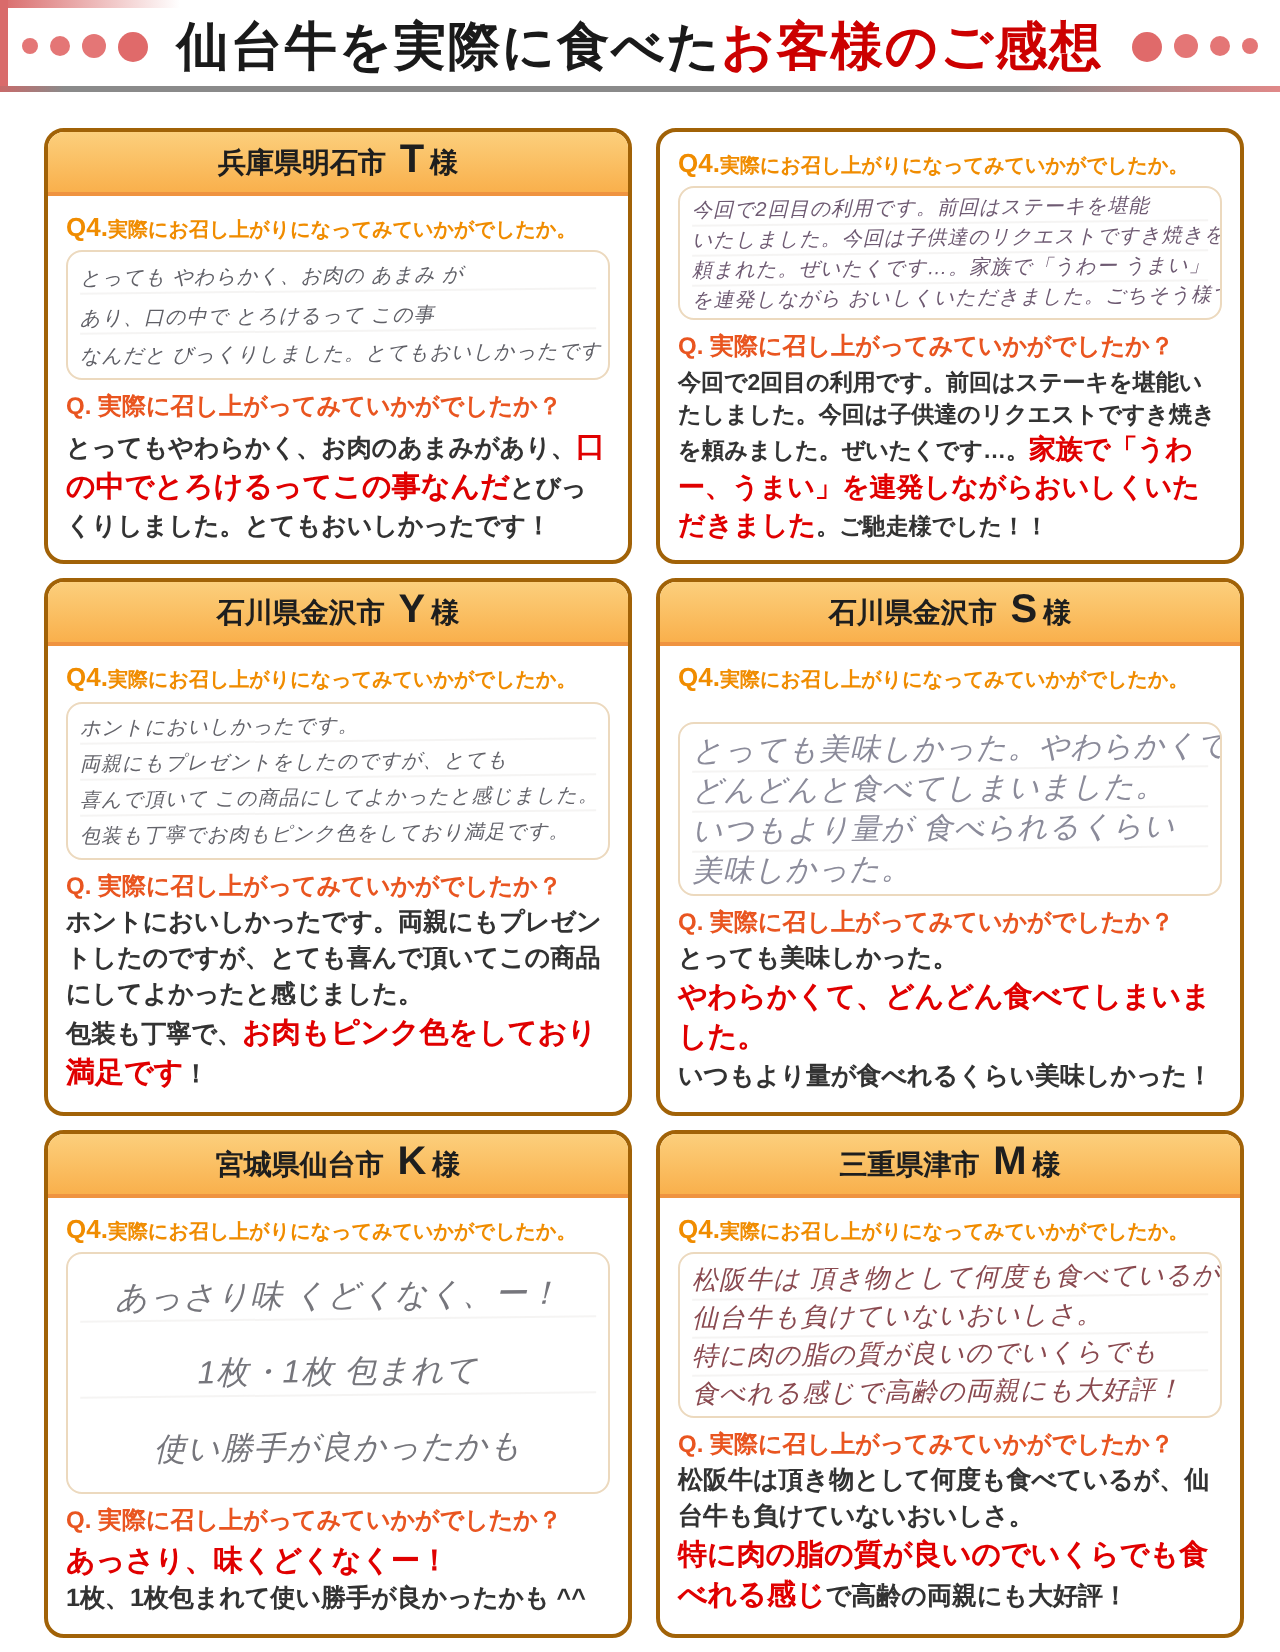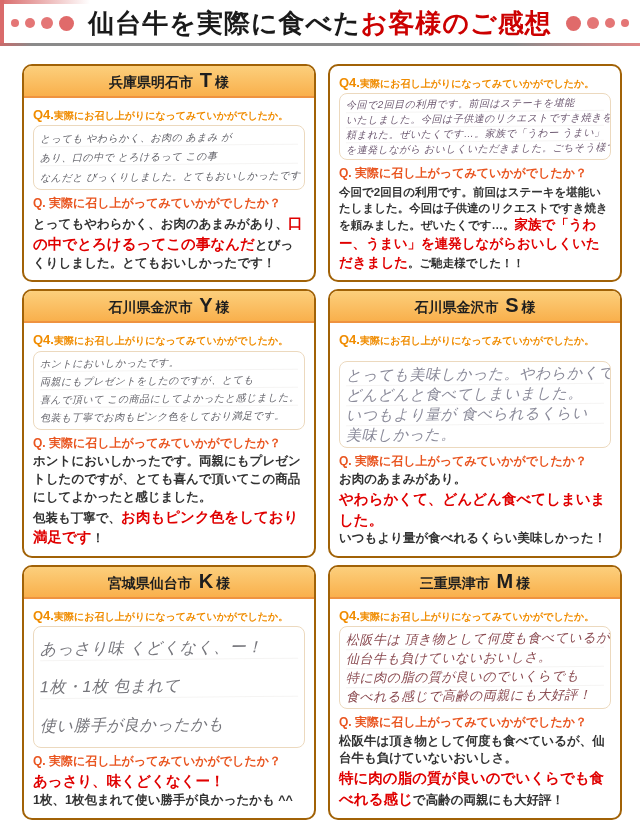--- a/index.html
+++ b/index.html
@@ -129,31 +129,31 @@
     </div>
     <div class="card-body">
       <div class="q4"><span class="q4p">Q4.</span><span class="q4t">実際にお召し上がりになってみていかがでしたか。</span></div>
       <div class="hand-box" style="color: rgb(139, 139, 154); font-size: 15px; margin-top: 12px;">
           <div class="hand-line">とっても美味しかった。やわらかくて</div>
           <div class="hand-line">どんどんと食べてしまいました。</div>
           <div class="hand-line">いつもより量が 食べられるくらい</div>
           <div class="hand-line">美味しかった。</div>
         </div>
       <div class="q"><span class="qp">Q.</span> <span>実際に召し上がってみていかがでしたか？</span></div>
-      <div class="answer"><span>お肉のあまみがあり。</span><br><span class="hl">やわらかくて、どんどん食べてしまいました。</span><br><span>いつもより量が食べれるくらい美味しかった！</span></div>
+      <div class="answer"><span>とっても美味しかった。</span><br><span class="hl">やわらかくて、どんどん食べてしまいました。</span><br><span>いつもより量が食べれるくらい美味しかった！</span></div>
     </div>
   </section>
 
   <section class="card" style="min-height: 186px;">
     <div class="card-head"><span>宮城県仙台市</span>
       <span class="initial">K</span><span>様</span>
     </div>
     <div class="card-body">
       <div class="q4"><span class="q4p">Q4.</span><span class="q4t">実際にお召し上がりになってみていかがでしたか。</span></div>
-      <div class="hand-box" style="color: rgb(118, 118, 124); font-size: 16px;">
+      <div class="hand-box" style="color: rgb(118, 118, 124); font-size: 16px; text-align: center;">
           <div class="hand-line">あっさり味 くどくなく、ー！</div>
           <div class="hand-line">1枚・1枚 包まれて</div>
           <div class="hand-line">使い勝手が良かったかも</div>
         </div>
       <div class="q"><span class="qp">Q.</span> <span>実際に召し上がってみていかがでしたか？</span></div>
       <div class="answer"><span class="hl">あっさり、味くどくなくー！</span><br><span>1枚、1枚包まれて使い勝手が良かったかも ^^</span></div>
     </div>
   </section>
 
   <section class="card" style="min-height: 186px;">

